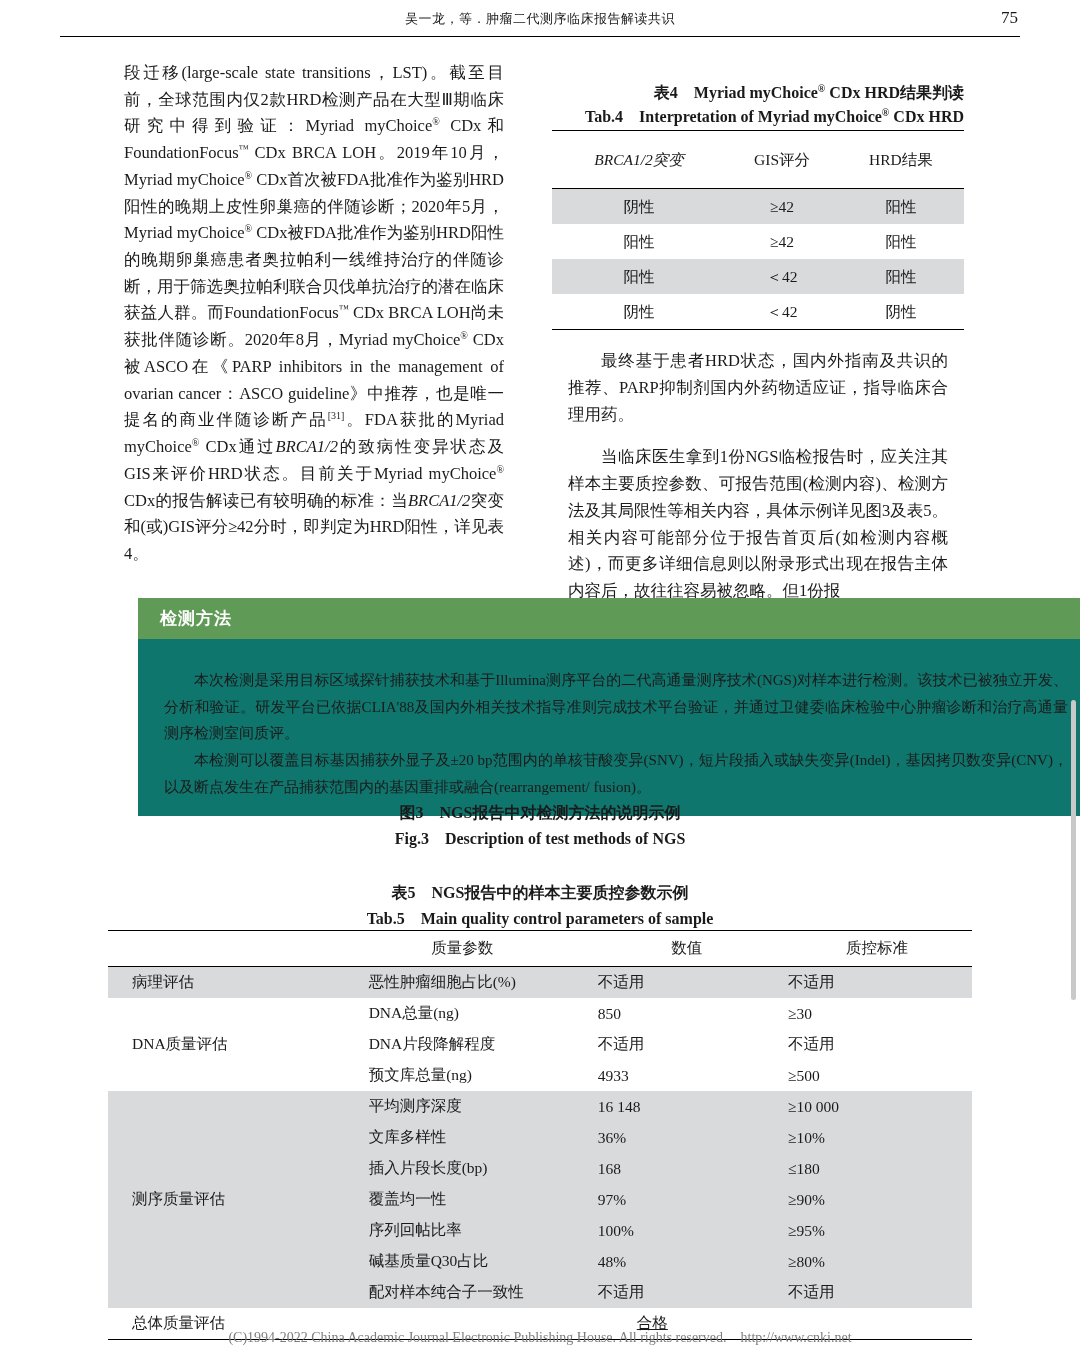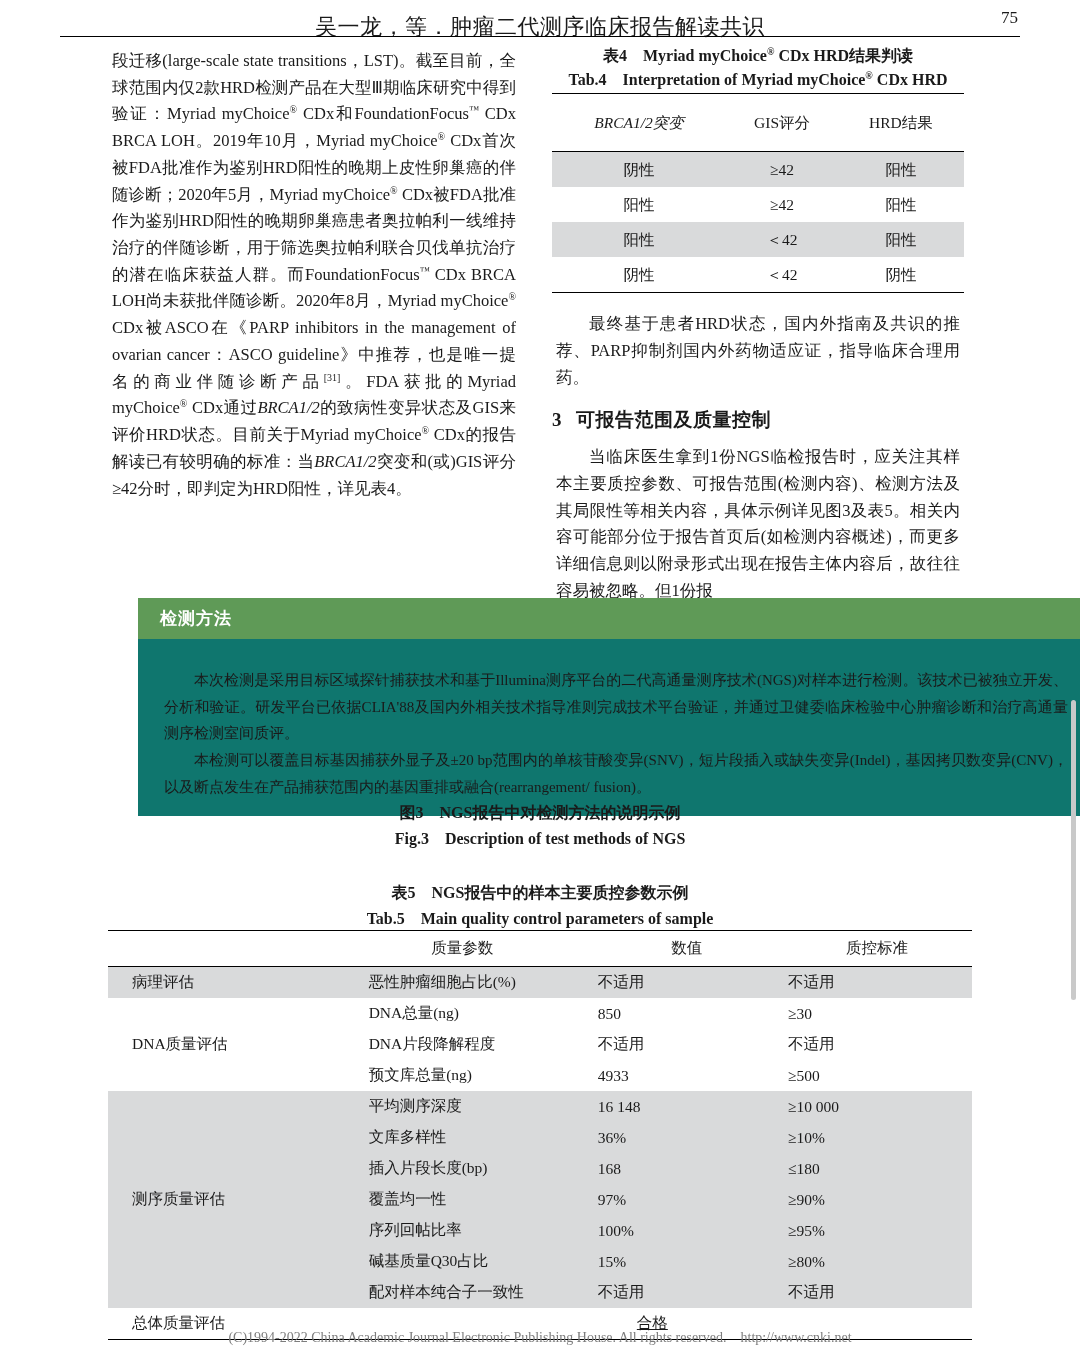--- a/index.html
+++ b/index.html
@@ -16,28 +16,28 @@
     overflow: hidden;
   }
   .page {
     position: absolute;
     inset: 0;
     padding: 0;
   }
   
   .running-head {
     position: absolute;
-    top: 12px;
+    top: 4px;
     left: 60px;
     right: 60px;
     height: 30px;
     display: flex;
     align-items: center;
     justify-content: center;
-    font-size: 22px;
+    font-size: 13px;
     font-family: "Liberation Serif", serif;
     letter-spacing: 0.5px;
   }
   .page-number {
     position: absolute;
     right: 62px;
     top: 8px;
     font-size: 17px;
     font-family: "Liberation Serif", serif;
   }
@@ -54,34 +54,35 @@
     top: 44px;
     width: 412px;
     font-size: 16.5px;
     line-height: 1.62;
     text-align: justify;
   }
   .col-left { left: 108px; }
   .col-right { left: 552px; }
 
   .col p {
-    margin: 4px;
+    margin: 16px;
     text-indent: 0;
   }
   .col p.indent { text-indent: 2em; }
 
   sup { font-size: 10px; vertical-align: super; }
   .ital { font-style: italic; }
 
   
   .tbl-caption {
-    text-align: center;
+    text-align: right;
     font-size: 16px;
     font-weight: bold;
     line-height: 1.5;
+    margin-top: 37px;
   }
   .tbl-caption .en { font-weight: bold; }
   table.data {
     border-collapse: collapse;
     width: 100%;
     font-size: 15.5px;
   }
   table.data th, table.data td {
     text-align: center;
     padding: 5px 2px;
@@ -254,23 +255,20 @@
         <tr>
           <td>阴性</td>
           <td>＜42</td>
           <td>阴性</td>
         </tr>
       </tbody>
     </table>
 
     <p class="indent" style="margin-top:18px;">最终基于患者HRD状态，国内外指南及共识的推荐、PARP抑制剂国内外药物适应证，指导临床合理用药。</p>
 
-    <h2 class="sec">
-      <span class="num">3</span><span>可报告范围及质量控制</span>
-    </h2>
 
     <p class="indent">当临床医生拿到1份NGS临检报告时，应关注其样本主要质控参数、可报告范围(检测内容)、检测方法及其局限性等相关内容，具体示例详见图3及表5。相关内容可能部分位于报告首页后(如检测内容概述)，而更多详细信息则以附录形式出现在报告主体内容后，故往往容易被忽略。但1份报</p>
   </div>
 
   <div class="fig-box">
     <div class="fig-head">检测方法</div>
     <div class="fig-body">
       <p>本次检测是采用目标区域探针捕获技术和基于Illumina测序平台的二代高通量测序技术(NGS)对样本进行检测。该技术已被独立开发、分析和验证。研发平台已依据CLIA'88及国内外相关技术指导准则完成技术平台验证，并通过卫健委临床检验中心肿瘤诊断和治疗高通量测序检测室间质评。</p>
       <p>本检测可以覆盖目标基因捕获外显子及±20 bp范围内的单核苷酸变异(SNV)，短片段插入或缺失变异(Indel)，基因拷贝数变异(CNV)，以及断点发生在产品捕获范围内的基因重排或融合(rearrangement/ fusion)。</p>
     </div>
@@ -348,21 +346,21 @@
           <td class="val">97%</td>
           <td class="std">≥90%</td>
         </tr>
         <tr class="shaded">
           <td class="param">序列回帖比率</td>
           <td class="val">100%</td>
           <td class="std">≥95%</td>
         </tr>
         <tr class="shaded">
           <td class="param">碱基质量Q30占比</td>
-          <td class="val">15%</td>
+          <td class="val">48%</td>
           <td class="std">≥80%</td>
         </tr>
         <tr class="shaded">
           <td class="param">配对样本纯合子一致性</td>
           <td class="val">不适用</td>
           <td class="std">不适用</td>
         </tr>
 
         <tr class="last">
           <td class="total">总体质量评估</td>

